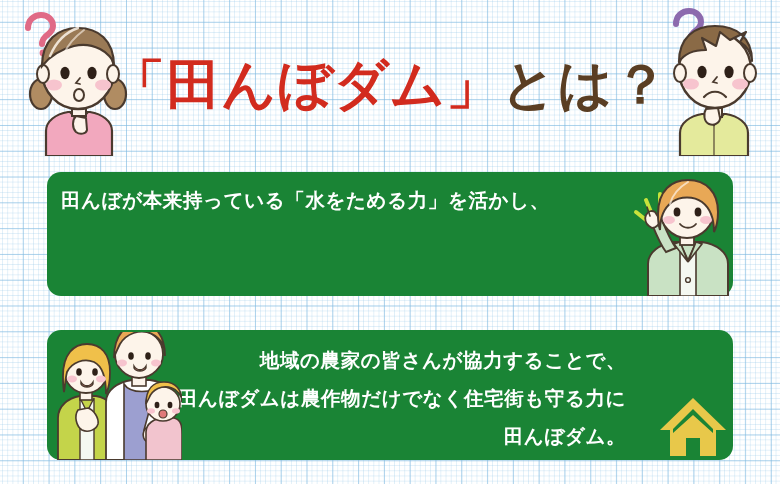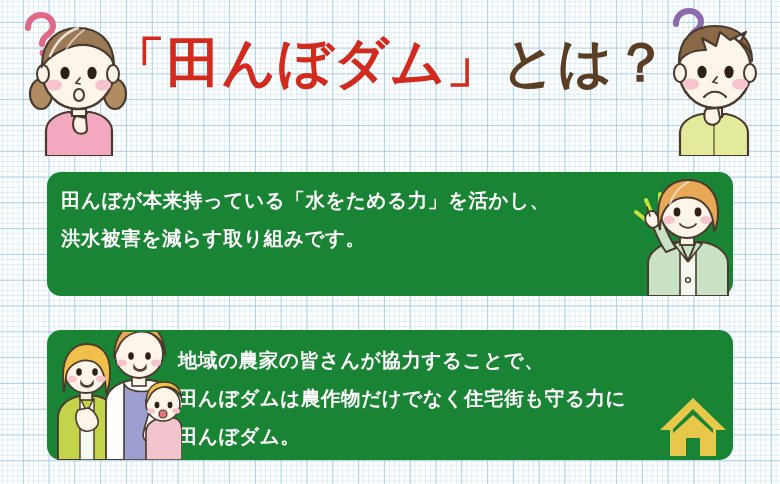--- a/index.html
+++ b/index.html
@@ -38,21 +38,21 @@
     background-position: -3px -4px, -3px -4px, -3px -4px, -3px -4px;
   }
   
   #title-row {
     position: absolute;
     left: 0;
     top: 36px;
     width: 780px;
     height: 76px;
     display: flex;
-    align-items: flex-start;
+    align-items: flex-end;
     justify-content: center;
     pointer-events: none;
   }
   #page-title {
     font-size: 54px;
     line-height: 1;
     font-weight: 700;
     letter-spacing: 1px;
     white-space: nowrap;
     text-align: center;
@@ -71,20 +71,21 @@
     left: 47px;
     top: 172px;
     width: 686px;
     height: 124px;
   }
   #panel-2 {
     left: 47px;
     top: 330px;
     width: 686px;
     height: 130px;
+    text-align: right;
   }
   .panel-text {
     position: absolute;
     color: #ffffff;
     font-size: 19.5px;
     font-weight: 700;
     line-height: 38px;
     letter-spacing: 0.6px;
     white-space: nowrap;
   }
@@ -187,21 +188,20 @@
     <path d="M63 73 L59 78 L63 79" fill="none" stroke="#4A3A2E" stroke-width="1.8" stroke-linecap="round"></path>
 
     <path d="M50 93 C56 86 66 86 72 93" fill="none" stroke="#4A3A2E" stroke-width="2.2" stroke-linecap="round"></path>
 
     <path d="M52 105 C49 110 50 118 55 120 C60 122 66 119 66 114 L64 104 Z" fill="#FDF4EA" stroke="#4A3A2E" stroke-width="2"></path>
   </svg>
 
   <div id="panel-1" class="panel">
     <div id="panel-1-text" class="panel-text">
       <span class="panel-line">田んぼが本来持っている「水をためる力」を活かし、</span>
-      <span class="panel-line">洪水被害を減らす取り組みです。</span>
     </div>
   </div>
 
   <svg id="teacher-illus" class="illus" viewBox="0 0 104 122">
 
     <g>
       <path d="M6 38 L16 46" stroke="#C8E23C" stroke-width="4" stroke-linecap="round"></path>
       <path d="M16 26 L21 38" stroke="#C8E23C" stroke-width="4" stroke-linecap="round"></path>
       <path d="M30 20 L30 34" stroke="#C8E23C" stroke-width="4" stroke-linecap="round"></path>
       <path d="M43 23 L39 36" stroke="#C8E23C" stroke-width="4" stroke-linecap="round"></path>

